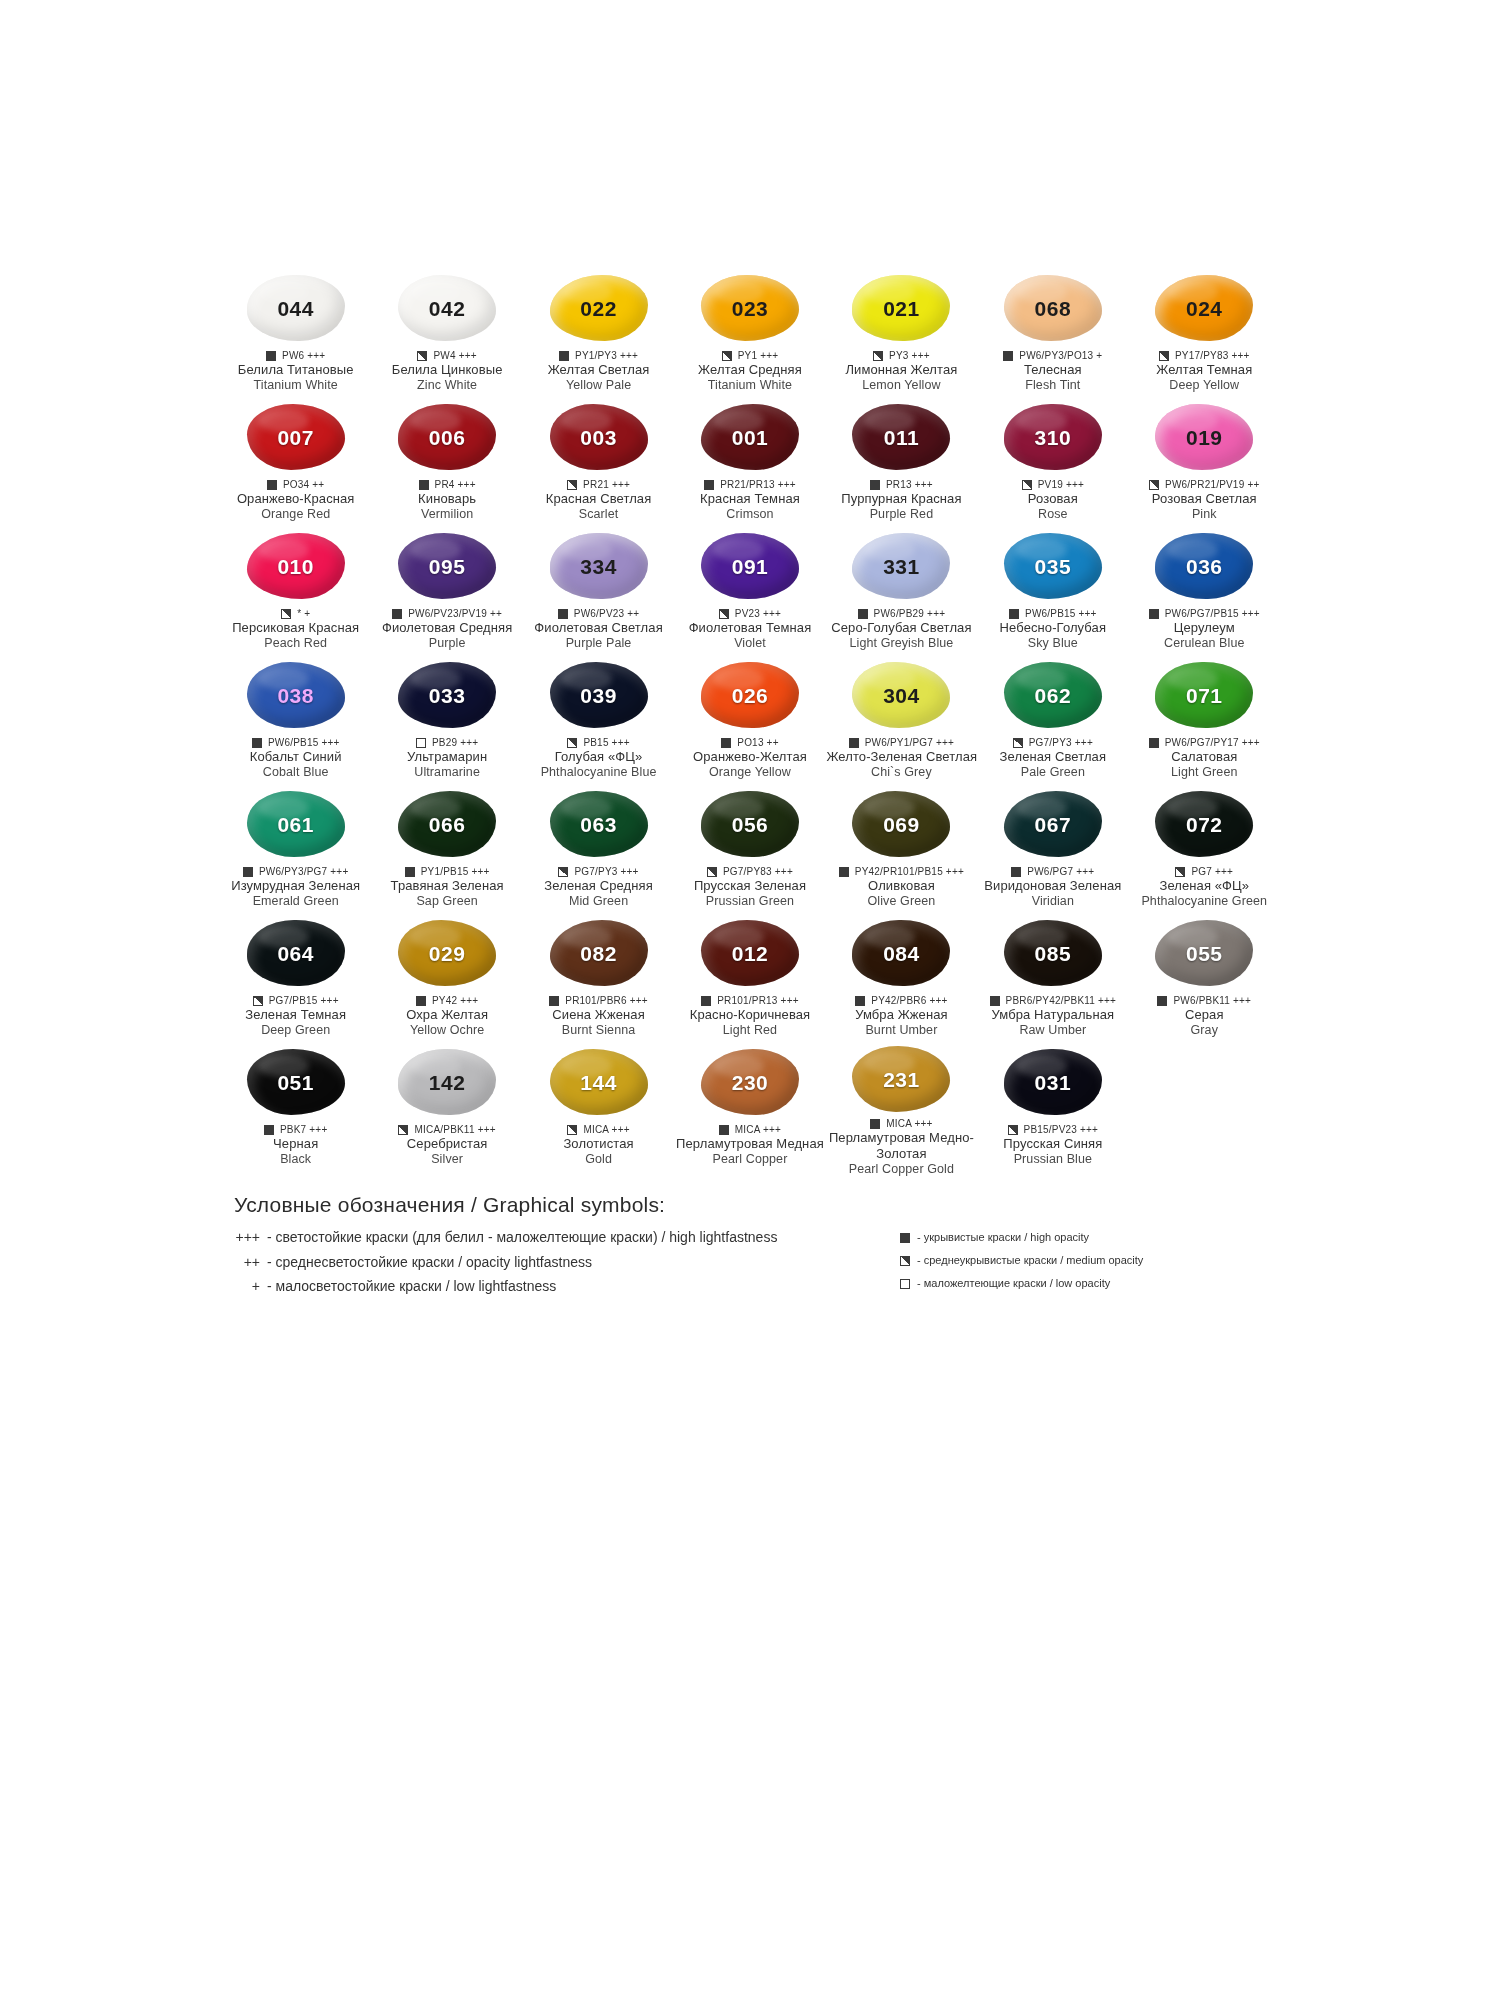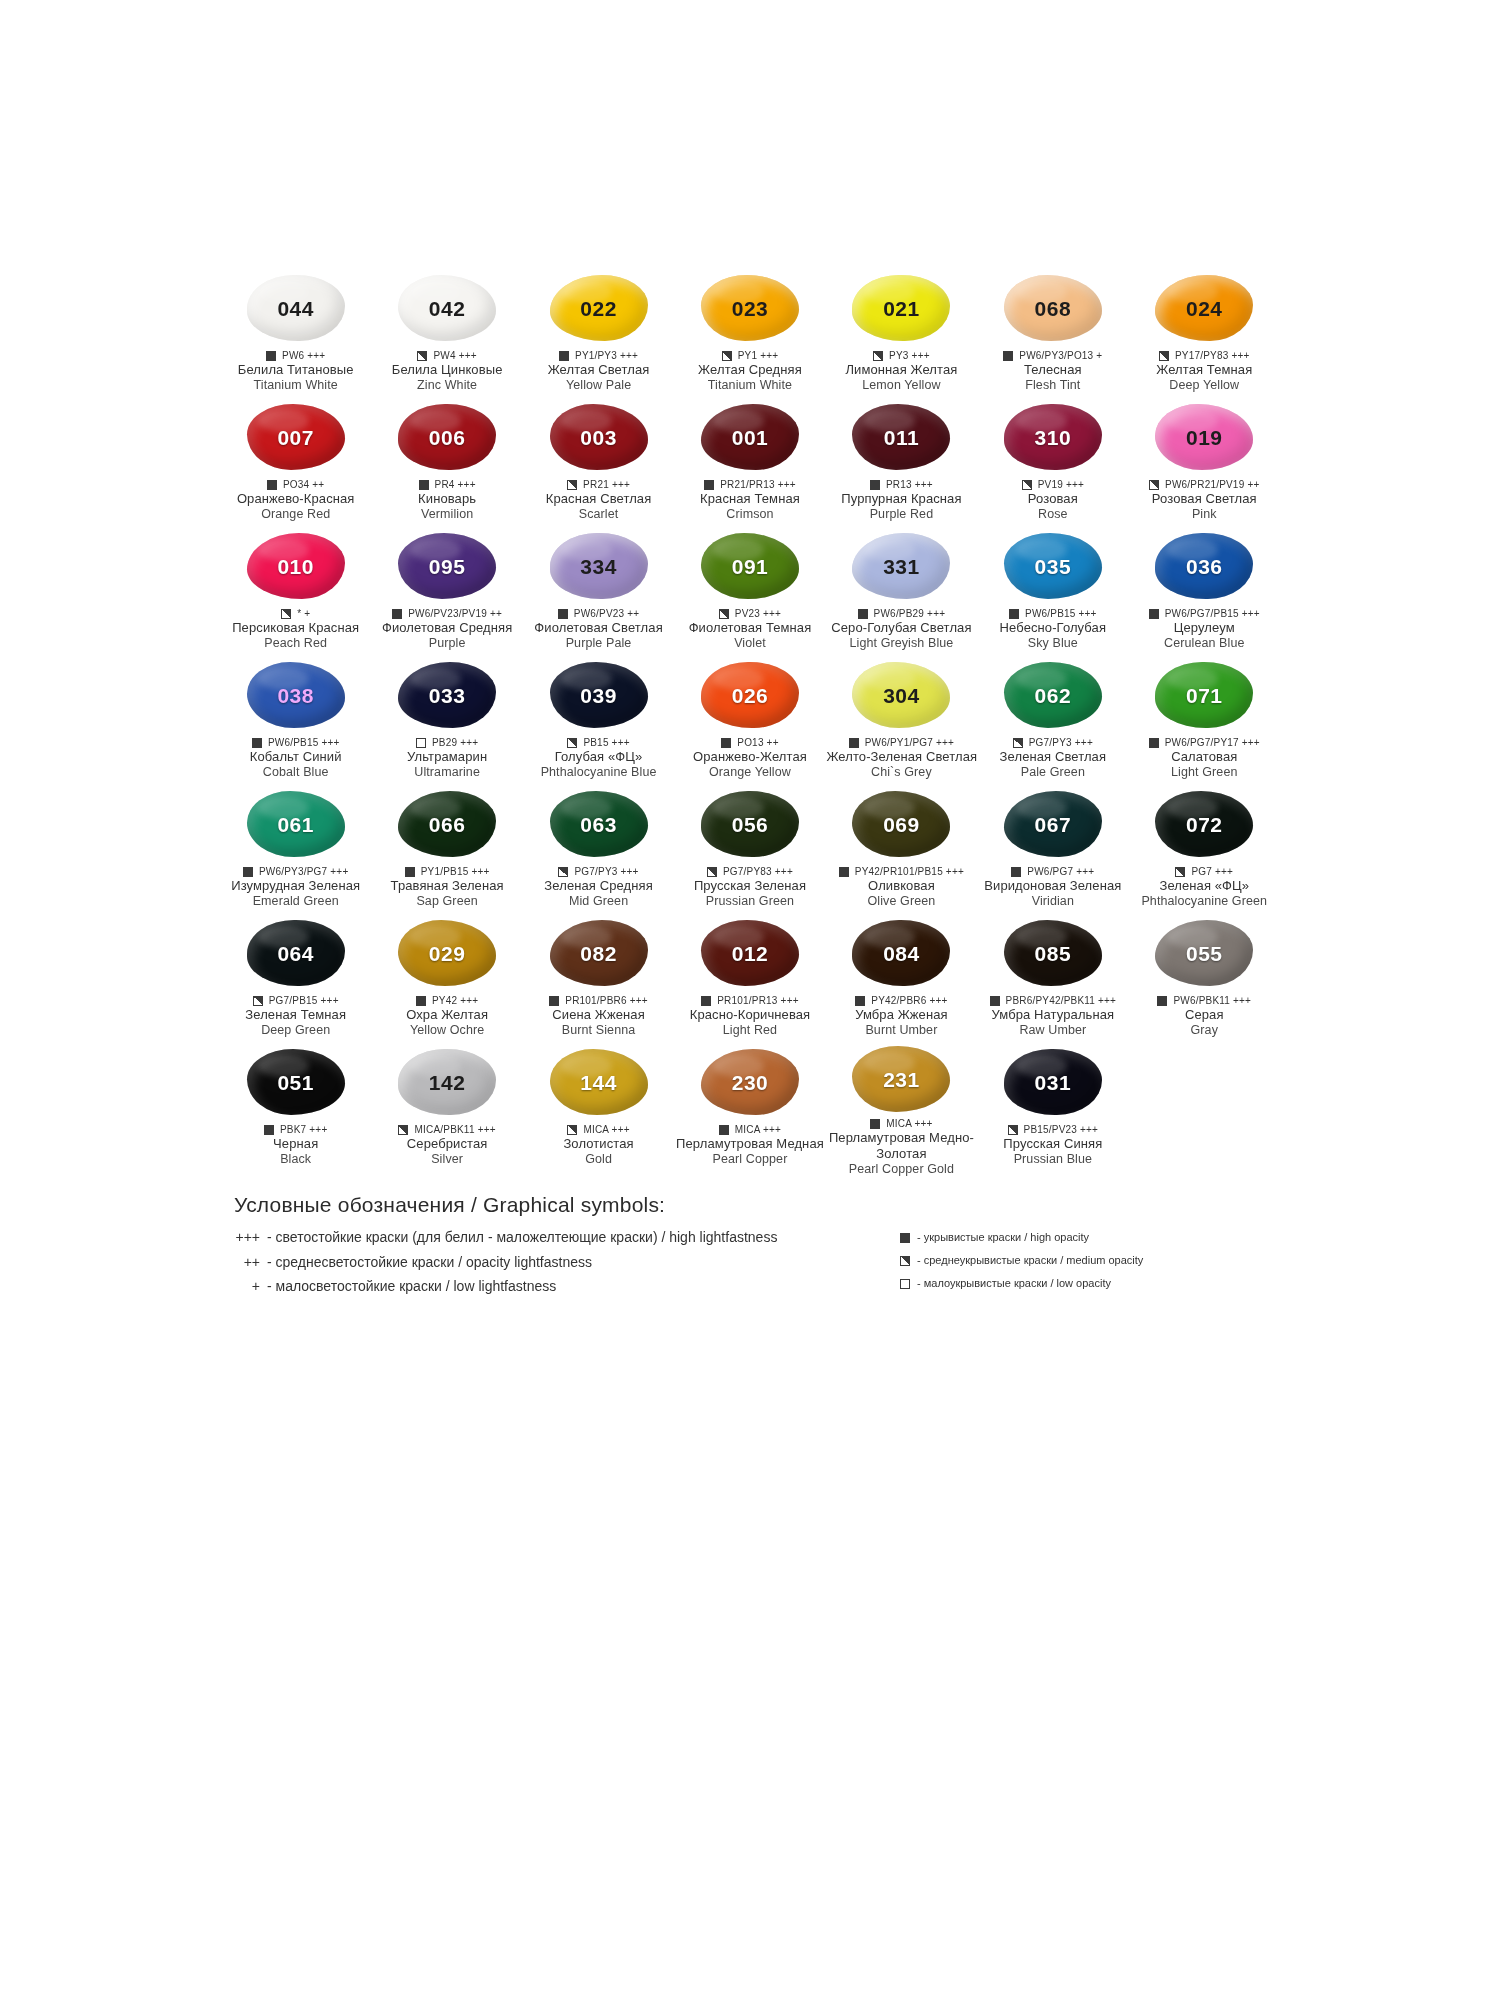--- a/index.html
+++ b/index.html
@@ -401,21 +401,21 @@
           <div class="pig-line">
             <span class="op high"></span>
             <span>PW6/PV23 ++</span>
           </div>
           <div class="nm-ru">Фиолетовая Светлая</div>
           <div class="nm-en">Purple Pale</div>
         </div>
       </div>
       <div class="cell">
         <div class="blob-wrap">
-          <div class="blob" style="background: #4d7c0f; border-radius: 44% 56% 52% 48% / 48% 54% 46% 52%;">
+          <div class="blob" style="background: #4c1d95; border-radius: 44% 56% 52% 48% / 48% 54% 46% 52%;">
             <span class="code" style="color: rgb(255, 255, 255); text-shadow: rgba(0, 0, 0, 0.45) 0px 1px 2px;">091</span>
           </div>
         </div>
         <div class="meta">
           <div class="pig-line">
             <span class="op medium"></span>
             <span>PV23 +++</span>
           </div>
           <div class="nm-ru">Фиолетовая Темная</div>
           <div class="nm-en">Violet</div>
@@ -894,19 +894,19 @@
           <div class="op-row">
             <span class="op high"></span>
             <span>- укрывистые краски / high opacity</span>
           </div>
           <div class="op-row">
             <span class="op medium"></span>
             <span>- среднеукрывистые краски / medium opacity</span>
           </div>
           <div class="op-row">
             <span class="op low"></span>
-            <span>- малоукрывистые краски / low opacity</span>
+            <span>- маложелтеющие краски / low opacity</span>
           </div>
         </div>
     </div>
   </div>
 
 </div>
 
 </body></html>

